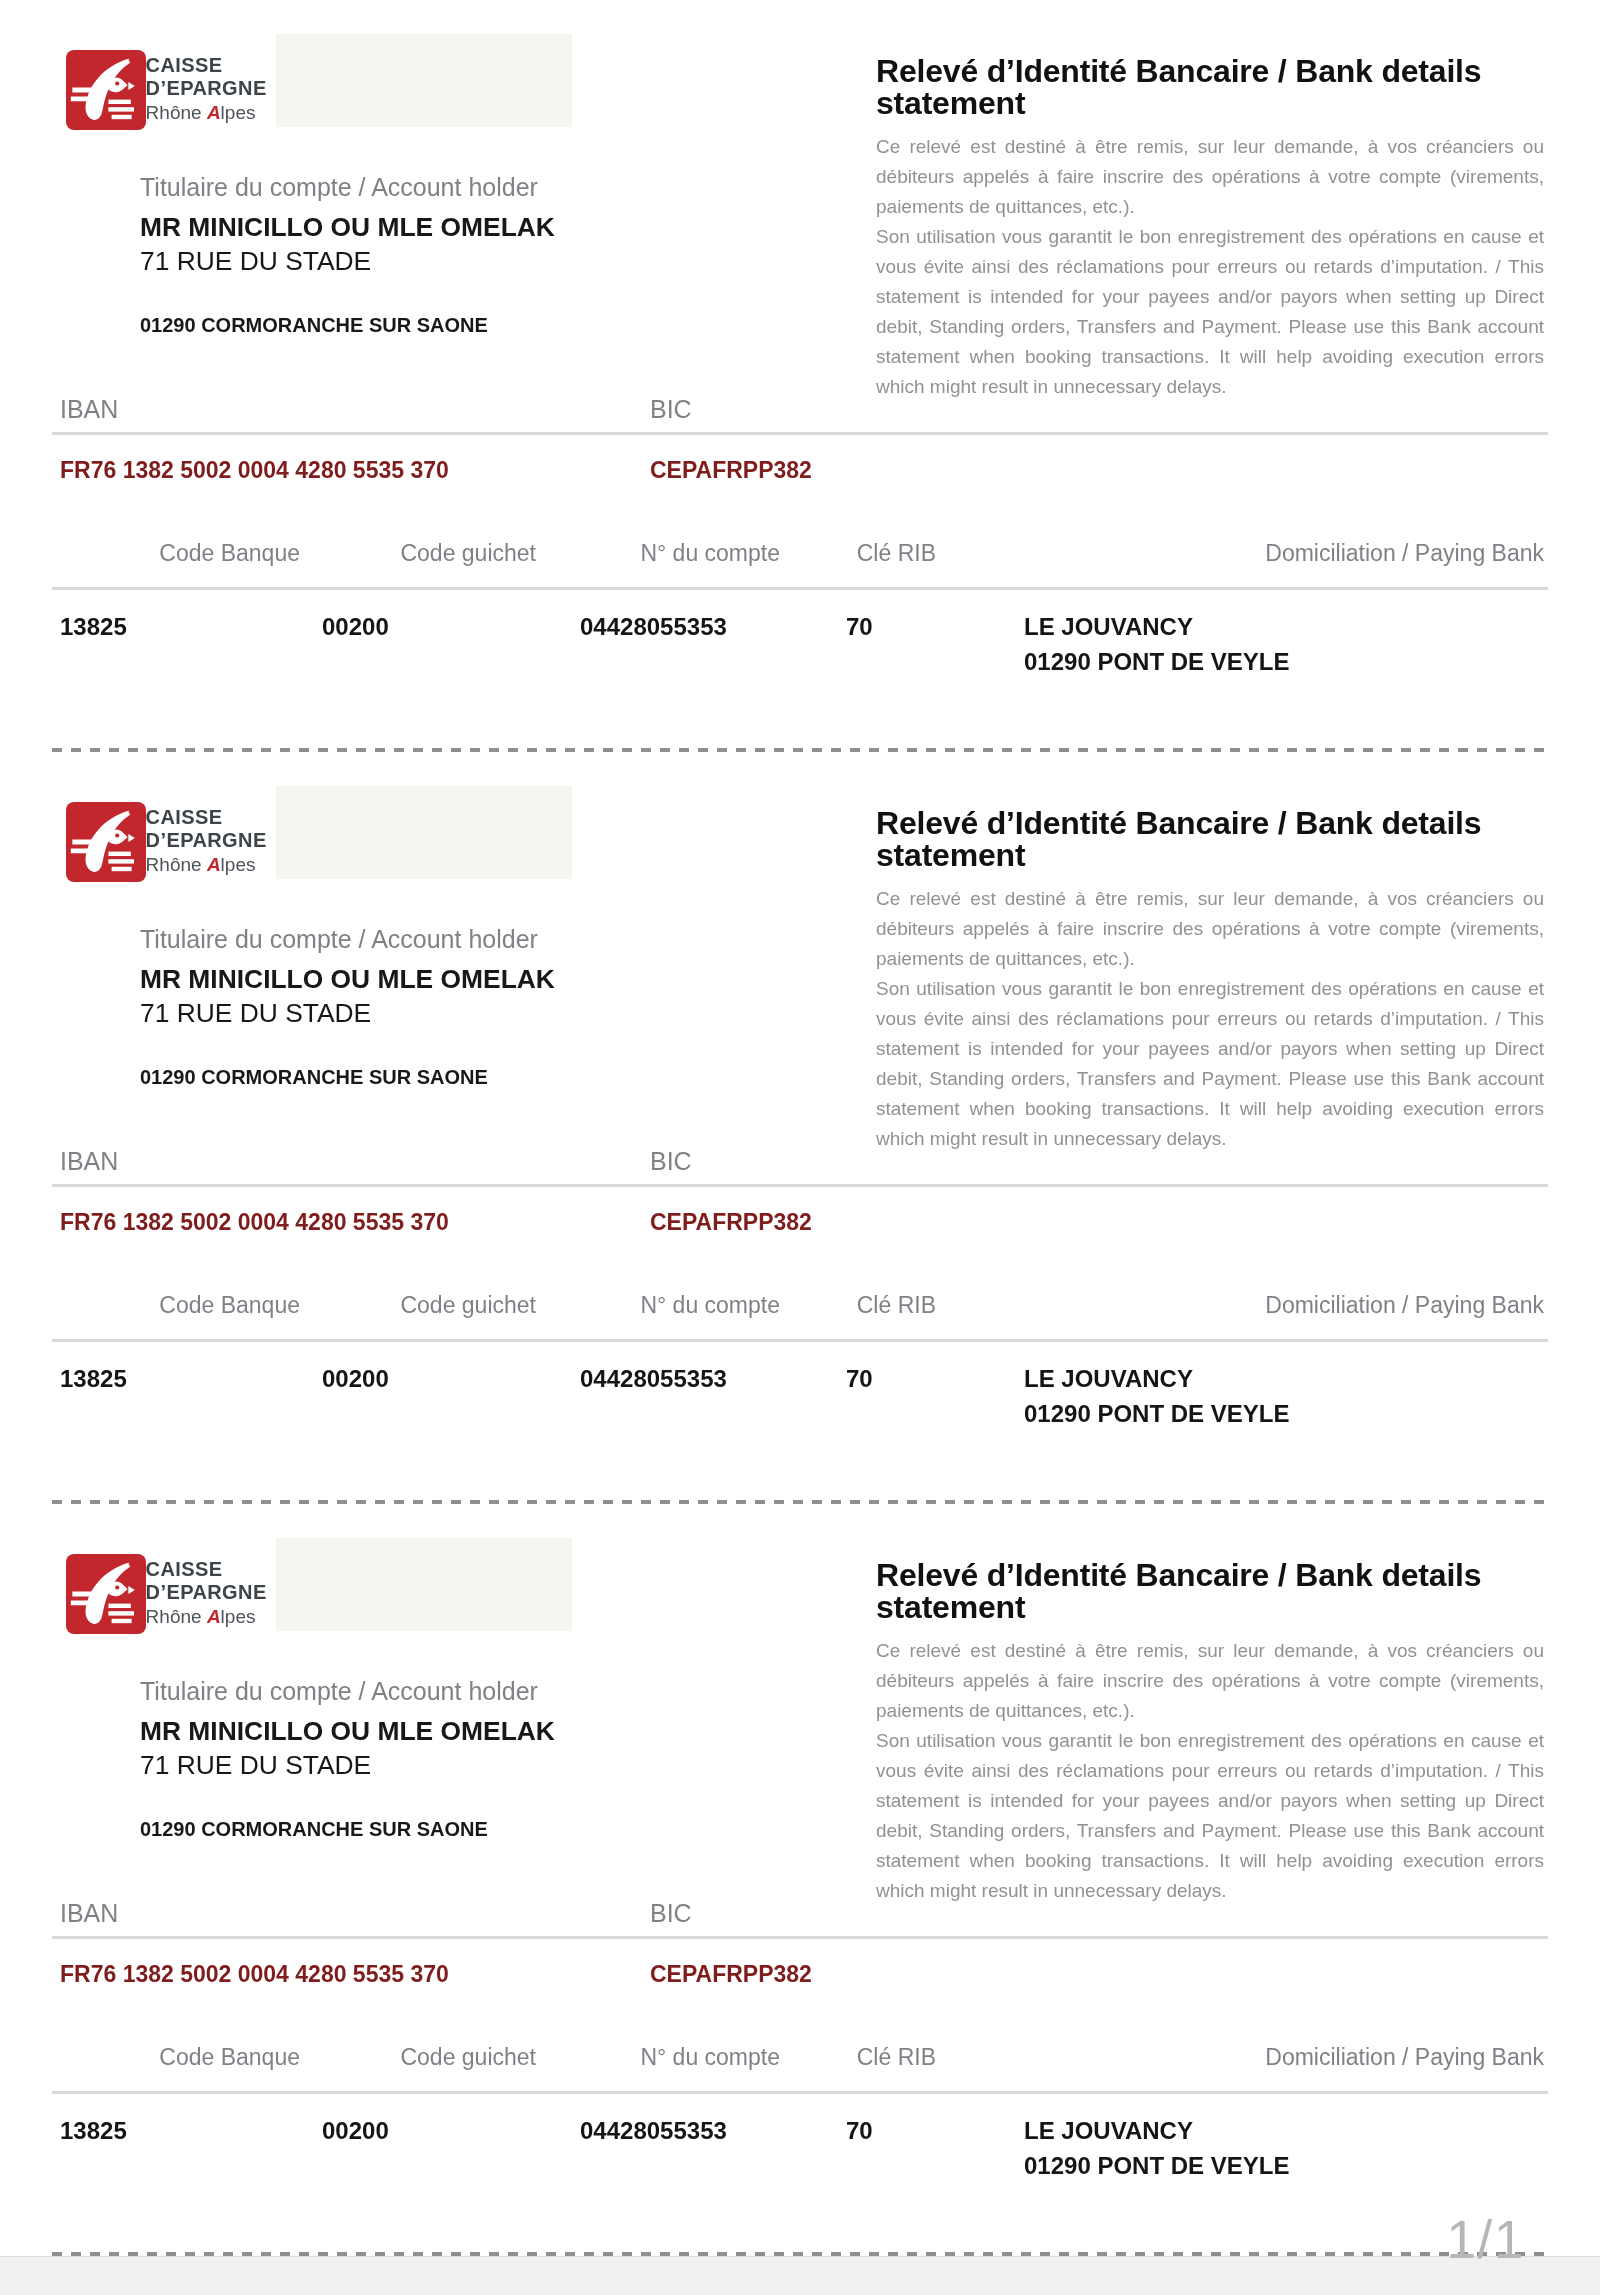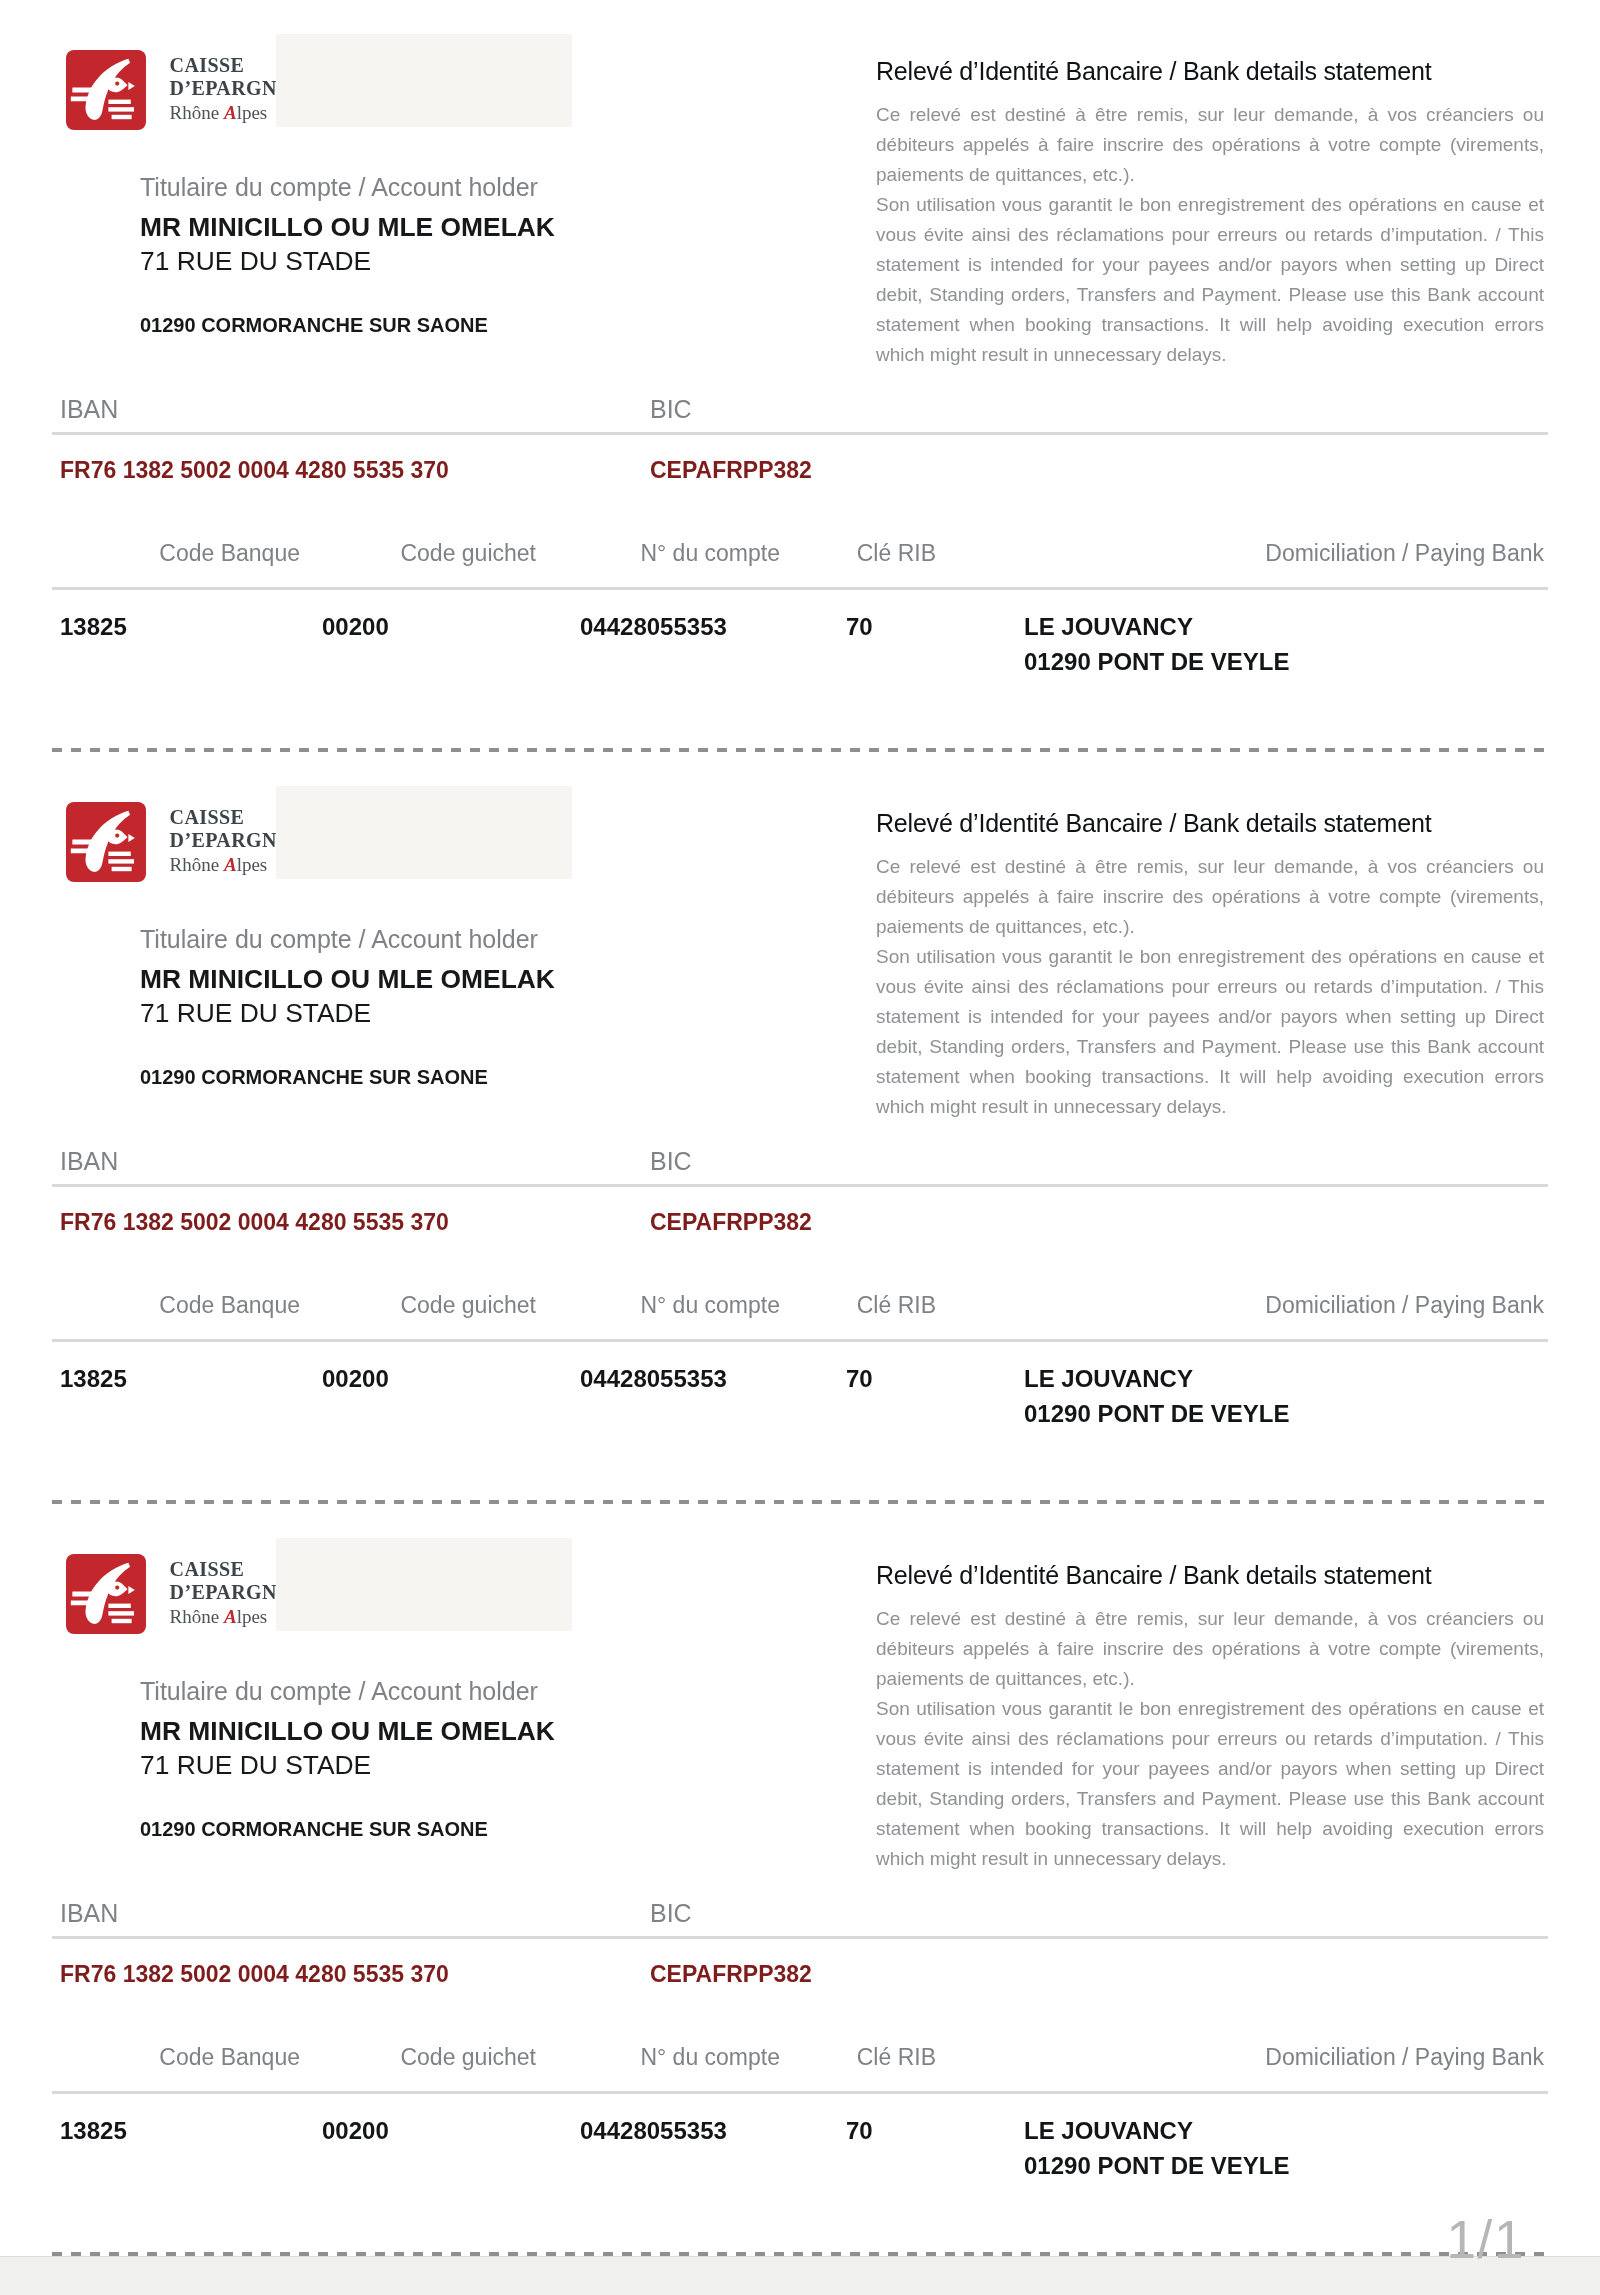--- a/index.html
+++ b/index.html
@@ -32,37 +32,37 @@
   .section-body { display:flex; justify-content:space-between; height:306px; }
   .left-col { padding-top:5.6px; flex:0 0 768px; }
   .brand { display:flex; margin-left:5.6px; align-items:flex-start; }
   .brand-mark {
     width:80px; height:80px;
     background:#c3272e;
     border-radius:8px;
     flex:0 0 auto;
   }
   .brand-mark svg { display:block; width:80px; height:80px; }
-  .brand-text { margin-left:24px; padding-top:4px;font-family:Liberation Serif, serif; }
+  .brand-text { margin-left:0; padding-top:4px; }
   .brand-line {
     font-size:20px; font-weight:700; color:#3d4449;
     line-height:23px; letter-spacing:0.4px;
   }
   .brand-region { font-size:19px; color:#4d5359; line-height:24px; margin-top:1.6px; }
   .accent-a { color:#c3272e; font-style:italic; font-weight:700; }
 
   .holder { margin-left:80px; margin-top:42px; }
   .holder-label { font-size:25px; color:#7e8287; line-height:30px; }
   .holder-name  { font-size:26.4px; font-weight:700; color:#17181a; margin-top:8px; line-height:34px; }
   .holder-street{ font-size:26.4px; font-weight:400; color:#17181a; line-height:34px; }
   .holder-city  { font-size:20px; font-weight:700; color:#17181a; line-height:34px; margin-top:30px; }
 
   .right-col { width:668px; padding-top:11.2px; }
   .doc-title {
-    font-size:25px; font-weight:400; color:#101113;
+    font-size:32px; font-weight:700; color:#101113;
     margin:0 0 12.8px 0; letter-spacing:-0.2px; line-height:32px;
   }
   .doc-par {
     font-size:19px; line-height:30px; color:#8f9195;
     text-align:justify; margin:0;
   }
 
   .iban-grid { display:grid; grid-template-columns:590px 1fr; margin-top:44px; }
   .field-label { font-size:25px; color:#7e8287; line-height:30px; }
   .rule { height:3.2px; background:#d9d9d9; margin:8px -4px 0 -8px; }

